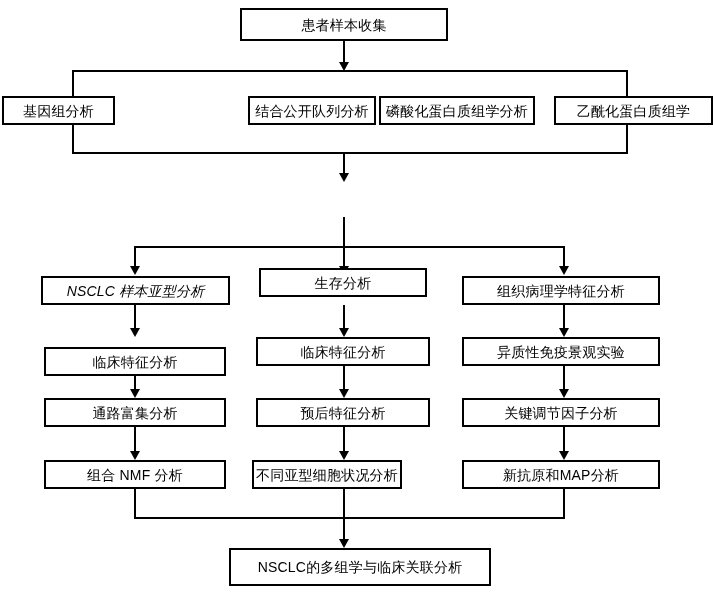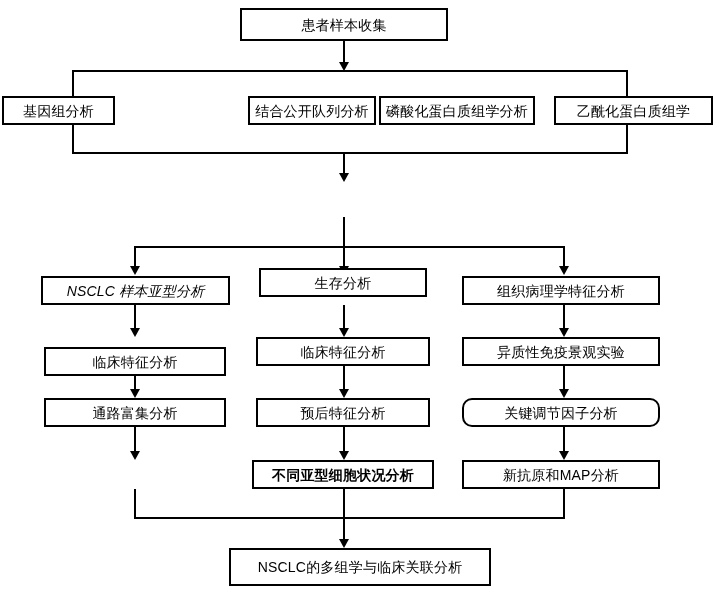--- a/index.html
+++ b/index.html
@@ -96,44 +96,45 @@
   <div class="arrow" style="left:130px; top:328px;"></div>
 
   <div class="node" style="left:44px; top:347px; width:182px; height:29px;">临床特征分析</div>
   <div class="vline" style="left:134px; top:366px; height:25px;"></div>
   <div class="arrow" style="left:130px; top:389px;"></div>
 
   <div class="node" style="left:44px; top:398px; width:182px; height:29px;">通路富集分析</div>
   <div class="vline" style="left:134px; top:427px; height:26px;"></div>
   <div class="arrow" style="left:130px; top:451px;"></div>
 
+  <div class="node" style="left:44px; top:460px; width:182px; height:29px;">组合 NMF 分析</div>
 
   <div class="node" style="left:259px; top:268px; width:168px; height:29px;">生存分析</div>
   <div class="vline" style="left:343px; top:305px; height:25px;"></div>
   <div class="arrow" style="left:339px; top:328px;"></div>
 
   <div class="node" style="left:256px; top:337px; width:174px; height:29px;">临床特征分析</div>
   <div class="vline" style="left:343px; top:366px; height:25px;"></div>
   <div class="arrow" style="left:339px; top:389px;"></div>
 
   <div class="node" style="left:256px; top:398px; width:174px; height:29px;">预后特征分析</div>
   <div class="vline" style="left:343px; top:427px; height:26px;"></div>
   <div class="arrow" style="left:339px; top:451px;"></div>
 
-  <div class="node" style="left:252px; top:460px; width:182px; height:29px;font-weight:bold;">不同亚型细胞状况分析</div>
+  <div class="node" style="left:252px; top:460px; width:150px; height:29px;">不同亚型细胞状况分析</div>
 
   <div class="node" style="left:462px; top:276px; width:198px; height:29px;">组织病理学特征分析</div>
   <div class="vline" style="left:563px; top:305px; height:25px;"></div>
   <div class="arrow" style="left:559px; top:328px;"></div>
 
   <div class="node" style="left:462px; top:337px; width:198px; height:29px;">异质性免疫景观实验</div>
   <div class="vline" style="left:563px; top:366px; height:25px;"></div>
   <div class="arrow" style="left:559px; top:389px;"></div>
 
-  <div class="node" style="left:462px; top:398px; width:198px; height:29px;border-radius:10px;">关键调节因子分析</div>
+  <div class="node" style="left:462px; top:398px; width:198px; height:29px;">关键调节因子分析</div>
   <div class="vline" style="left:563px; top:427px; height:26px;"></div>
   <div class="arrow" style="left:559px; top:451px;"></div>
 
   <div class="node" style="left:462px; top:460px; width:198px; height:29px;">新抗原和MAP分析</div>
 
   <div class="vline" style="left:134px; top:489px; height:30px;"></div>
   <div class="vline" style="left:343px; top:489px; height:30px;"></div>
   <div class="vline" style="left:563px; top:489px; height:30px;"></div>
   <div class="hline" style="left:134px; top:517px; width:431px;"></div>
   <div class="vline" style="left:343px; top:517px; height:25px;"></div>

